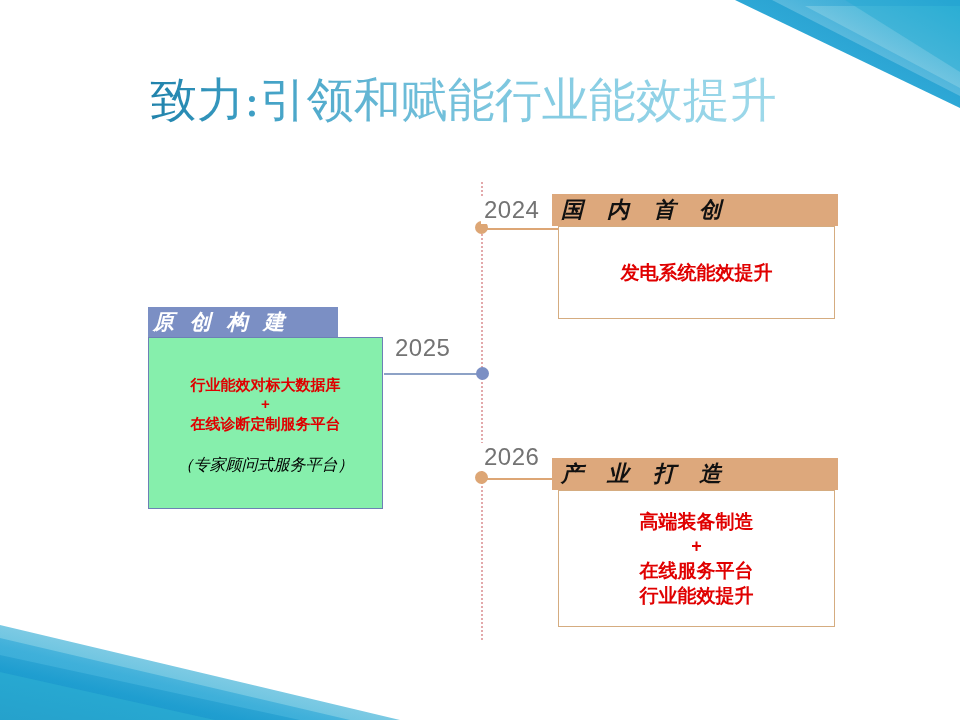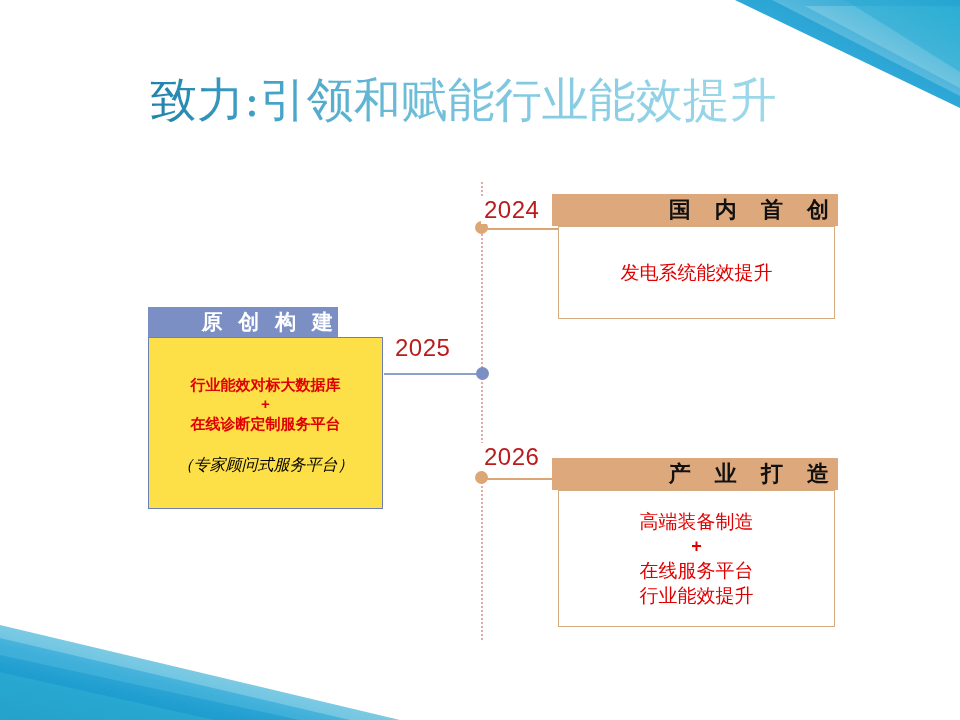--- a/index.html
+++ b/index.html
@@ -69,38 +69,39 @@
   .tl-connector {
     position: absolute;
     height: 0;
   }
   .tl-connector.tan  { border-top: 2px solid #dda675; }
   .tl-connector.blue { border-top: 2px solid #8da2c6; }
 
   .year-label {
     position: absolute;
     font-size: 24px;
-    color: #b91c1c;
+    color: #737373;
     background: #ffffff;
     padding: 0 3px;
     font-family: "Liberation Sans", sans-serif;
     letter-spacing: 0.5px;
   }
 
   
   .card { position: absolute; }
   .card-header {
     font-weight: bold;
-    text-align: right;
+    text-align: left;
     white-space: nowrap;
     box-sizing: border-box;
+    font-style: italic;
   }
   .card-body {
     box-sizing: border-box;
-    background: #fde047;
+    background: #86efac;
     display: flex;
     flex-direction: column;
     align-items: center;
     justify-content: center;
   }
 
   
   #card-left { left: 148px; top: 307px; }
   #card-left .card-header {
     width: 190px;
@@ -150,21 +151,21 @@
     text-indent: 9px;
     height: 32px;
     line-height: 32px;
   }
   .card-tan .card-body {
     border: 1px solid #d5ac80;
     background: #ffffff;
   }
   .card-tan .line-red {
     color: #e00000;
-    font-weight: normal;
+    font-weight: bold;
     font-size: 19px;
     line-height: 25px;
     white-space: nowrap;
   }
   .card-tan .line-plus {
     color: #e00000;
     font-weight: bold;
     font-size: 18px;
     line-height: 24px;
   }

